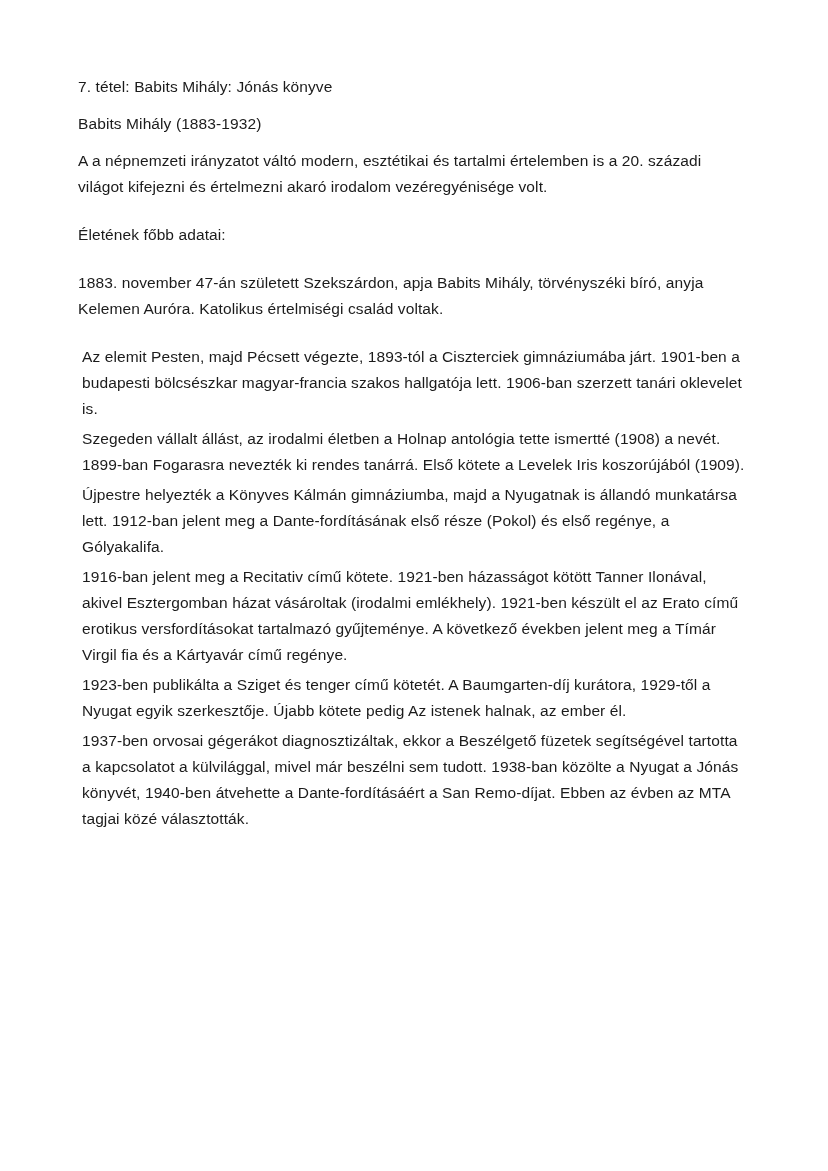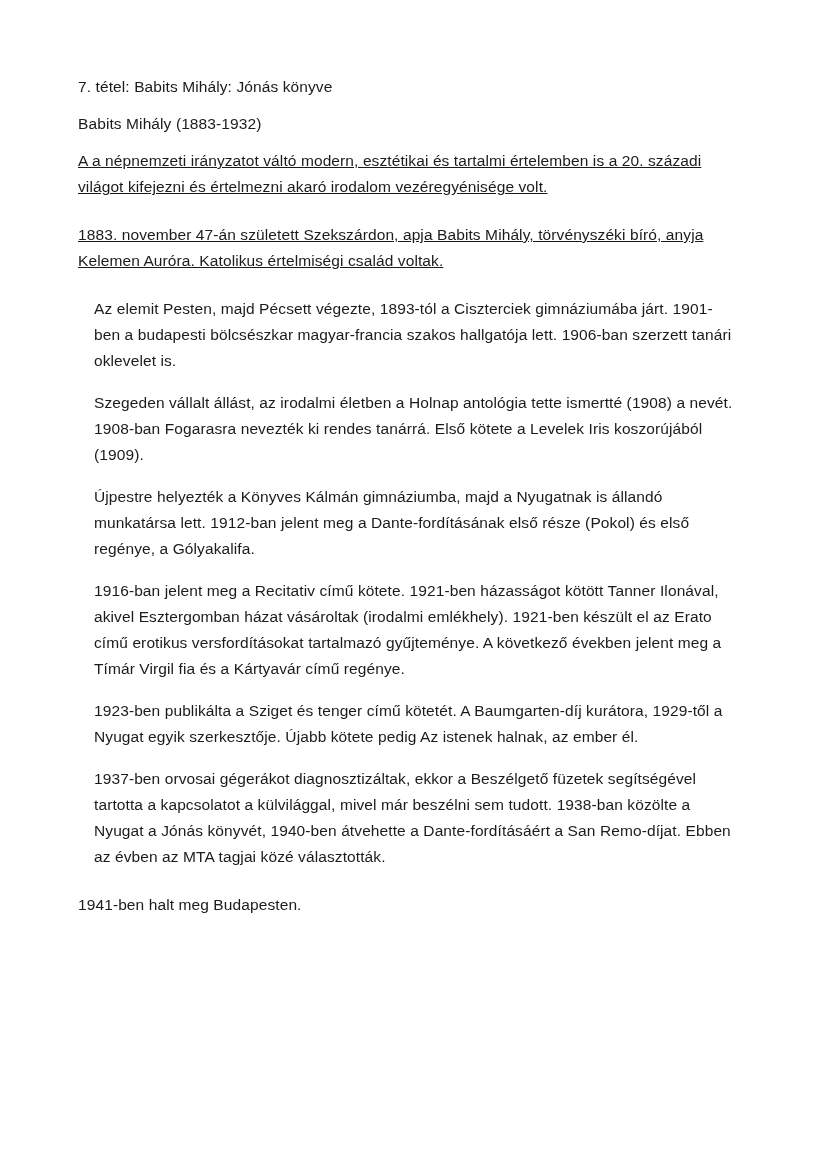--- a/index.html
+++ b/index.html
@@ -26,45 +26,45 @@
   }
   .doc p {
     margin: 0;
     font-size: 15.5px;
     line-height: 26px;
     font-weight: 400;
     letter-spacing: 0.1px;
   }
   
   .after-line   { margin-bottom: 11px !important; }   
-  .after-block  { margin-bottom: 22px !important; text-decoration: underline; }   
-  .bio p        { margin: 16px; }                        
+  .after-block  { margin-bottom: 22px !important; }   
+  .bio p        { margin: 4px; }                        
   .before-block { margin-top: 22px !important; }
 </style>
 </head>
 <body>
 
 <div class="page">
   <div class="doc">
 
     <p class="after-line">7. tétel: Babits Mihály: Jónás könyve</p>
 
     <p class="after-line">Babits Mihály (1883-1932)</p>
 
     <p class="after-block">A a népnemzeti irányzatot váltó modern, esztétikai és tartalmi értelemben is a 20. századi világot kifejezni és értelmezni akaró irodalom vezéregyénisége volt.</p>
 
+    <p class="after-block">Életének főbb adatai:</p>
 
     <p class="after-block">1883. november 47-án született Szekszárdon, apja Babits Mihály, törvényszéki bíró, anyja Kelemen Auróra. Katolikus értelmiségi család voltak.</p>
 
 
     <div class="bio">
       <p>Az elemit Pesten, majd Pécsett végezte, 1893-tól a Ciszterciek gimnáziumába járt. 1901-ben a budapesti bölcsészkar magyar-francia szakos hallgatója lett. 1906-ban szerzett tanári oklevelet is.</p>
-      <p>Szegeden vállalt állást, az irodalmi életben a Holnap antológia tette ismertté (1908) a nevét. 1908-ban Fogarasra nevezték ki rendes tanárrá. Első kötete a Levelek Iris koszorújából (1909).</p>
+      <p>Szegeden vállalt állást, az irodalmi életben a Holnap antológia tette ismertté (1908) a nevét. 1899-ban Fogarasra nevezték ki rendes tanárrá. Első kötete a Levelek Iris koszorújából (1909).</p>
       <p>Újpestre helyezték a Könyves Kálmán gimnáziumba, majd a Nyugatnak is állandó munkatársa lett. 1912-ban jelent meg a Dante-fordításának első része (Pokol) és első regénye, a Gólyakalifa.</p>
       <p>1916-ban jelent meg a Recitativ című kötete. 1921-ben házasságot kötött Tanner Ilonával, akivel Esztergomban házat vásároltak (irodalmi emlékhely). 1921-ben készült el az Erato című erotikus versfordításokat tartalmazó gyűjteménye. A következő években jelent meg a Tímár Virgil fia és a Kártyavár című regénye.</p>
       <p>1923-ben publikálta a Sziget és tenger című kötetét. A Baumgarten-díj kurátora, 1929-től a Nyugat egyik szerkesztője. Újabb kötete pedig Az istenek halnak, az ember él.</p>
       <p>1937-ben orvosai gégerákot diagnosztizáltak, ekkor a Beszélgető füzetek segítségével tartotta a kapcsolatot a külvilággal, mivel már beszélni sem tudott. 1938-ban közölte a Nyugat a Jónás könyvét, 1940-ben átvehette a Dante-fordításáért a San Remo-díjat. Ebben az évben az MTA tagjai közé választották.</p>
     </div>
 
-    <p class="before-block">1941-ben halt meg Budapesten.</p>
 
   </div>
 </div>
 
 </body></html>

